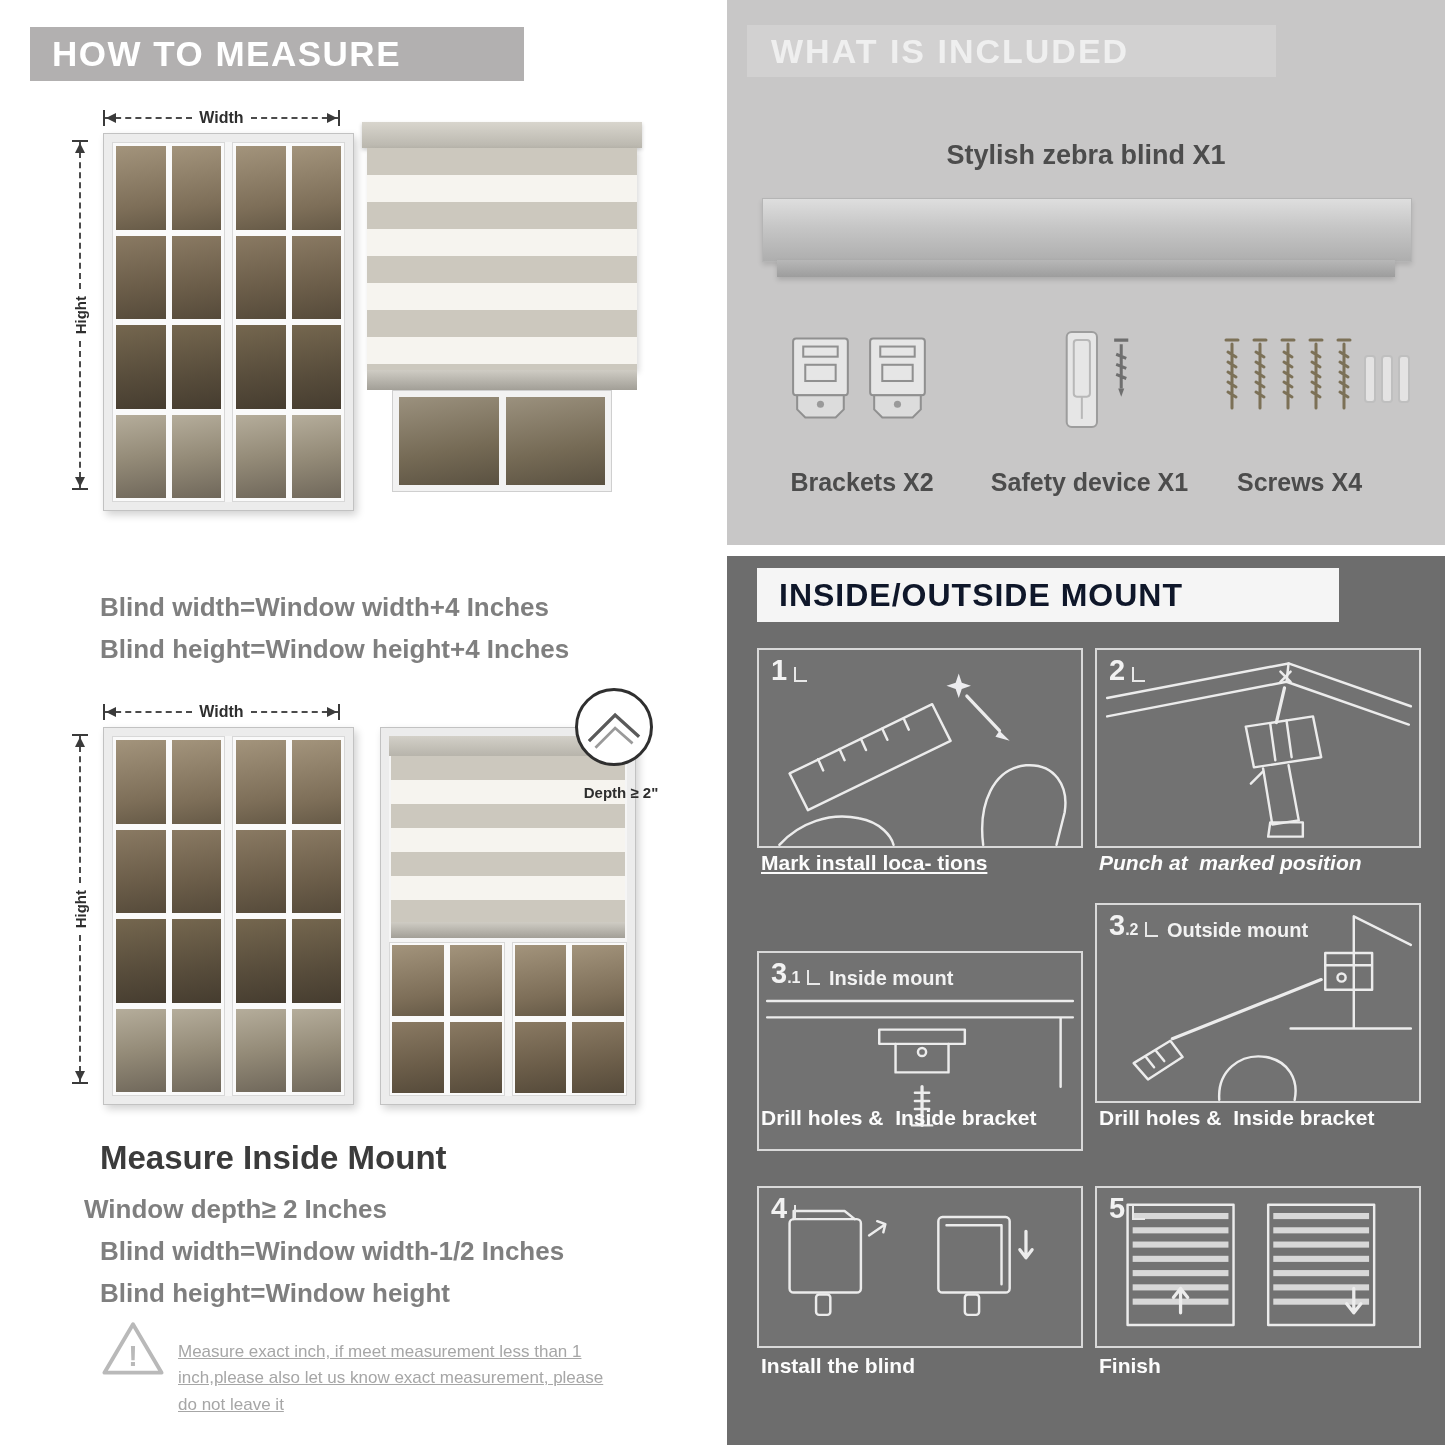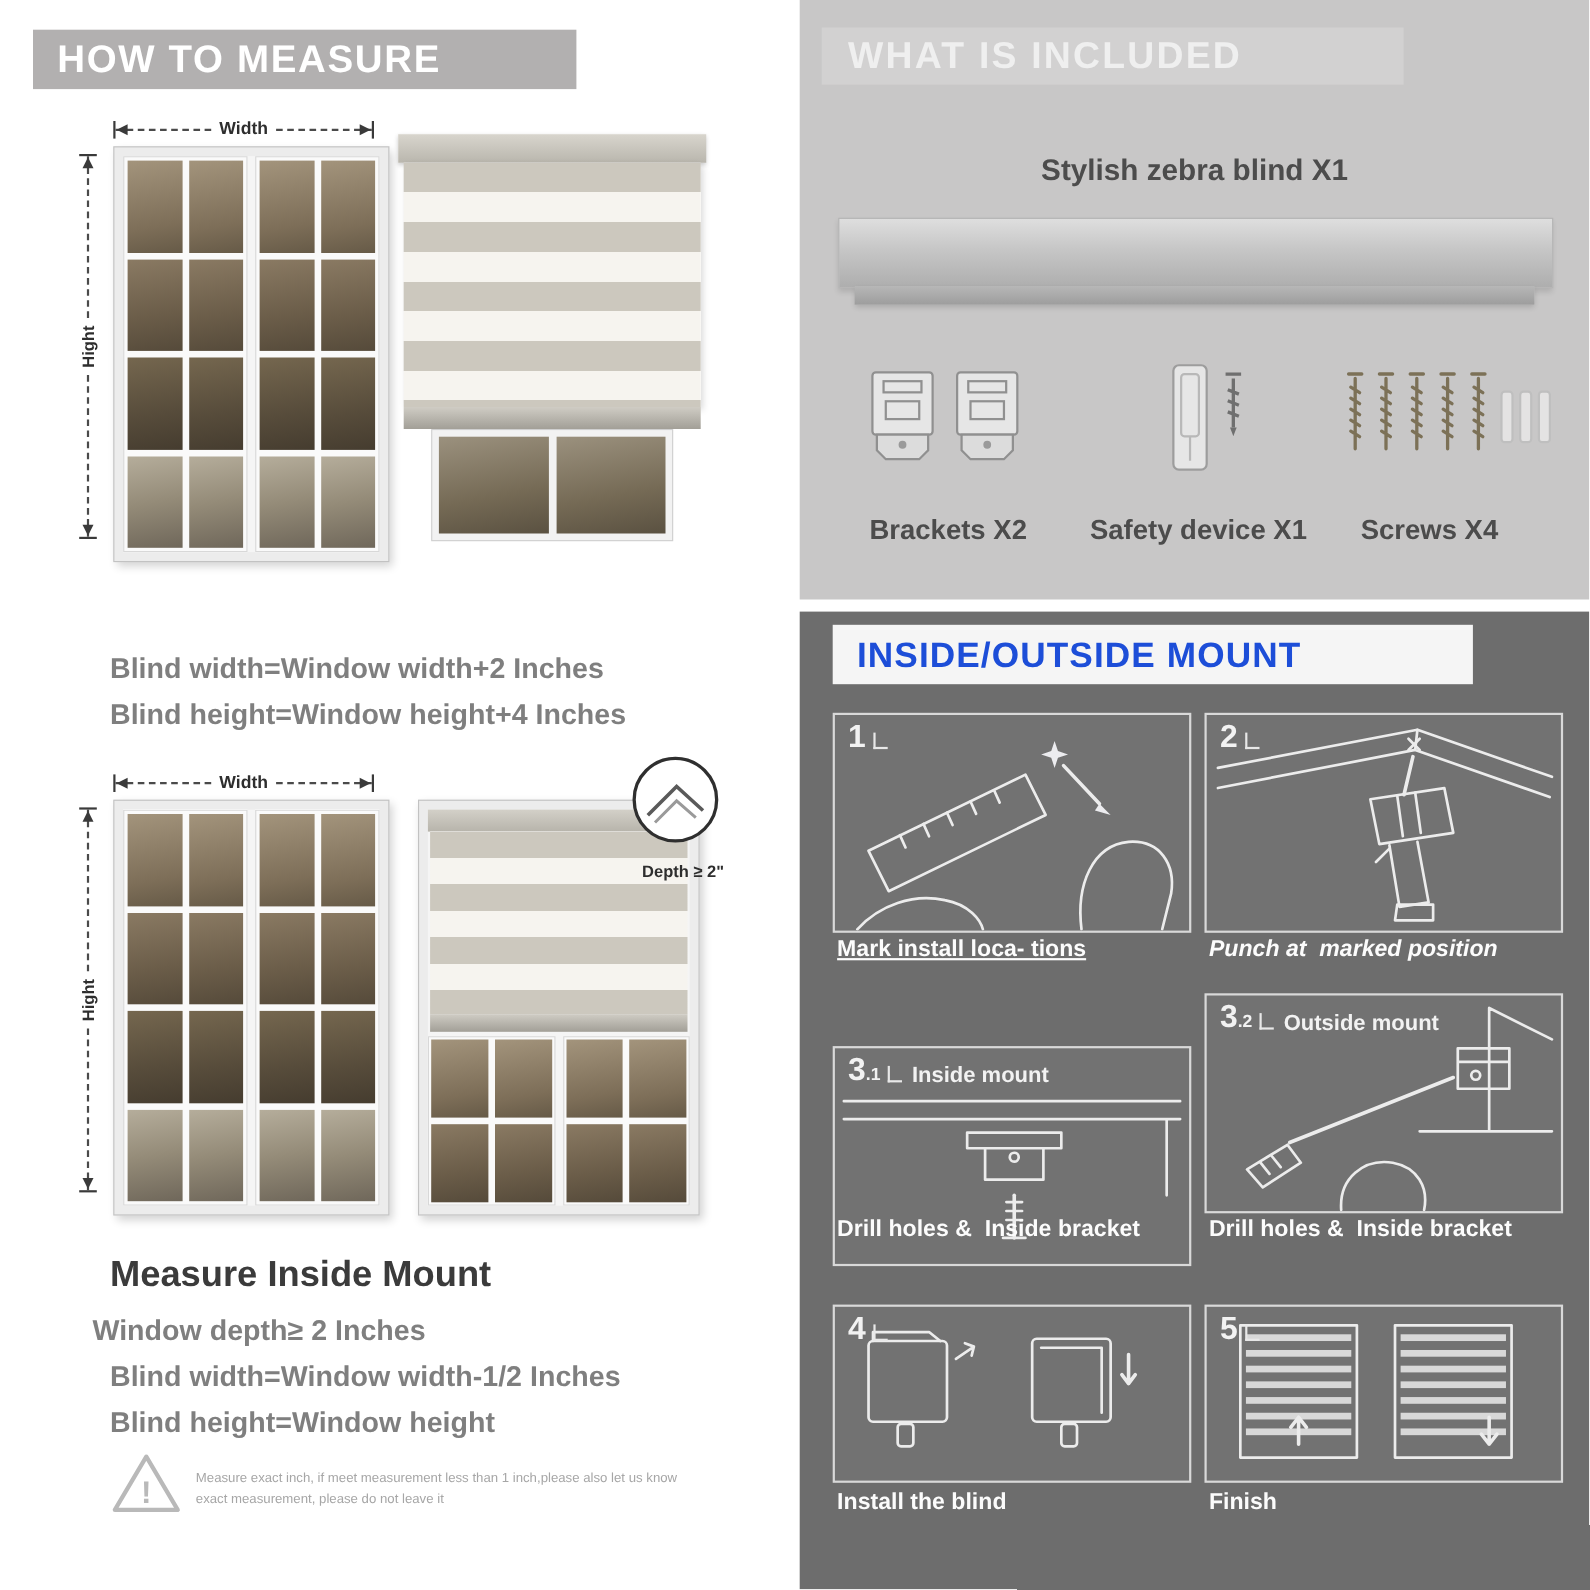--- a/index.html
+++ b/index.html
@@ -57,36 +57,36 @@
   .combo-col{display:flex;flex-direction:column;width:100%;height:100%;background:#f5f5f5;}
   .ci-header{height:20px;background:linear-gradient(#d3d0c8,#b7b4ab);}
   .ci-body{height:166px;margin:0 2px;background:repeating-linear-gradient(to bottom,#ccc8be 0 24px,#f6f4ef 24px 48px);}
   .ci-rail{height:16px;margin:0 2px;background:linear-gradient(#cfccc4,#a29f97);}
   .combo-doors{flex:1;display:flex;gap:7px;margin-top:4px;}
   .combo-doors .door{padding:3px;}
 
   .depth-circle{position:absolute;width:72px;height:72px;border:3px solid #2f2f2f;border-radius:50%;background:#ffffff;overflow:hidden;}
   .depth-label{position:absolute;font-size:15px;font-weight:700;color:#2e2e2e;text-align:center;}
 
-  .warn-text{position:absolute;font-size:12px;line-height:1.55;color:#a6a6a6;font-weight:500;width:445px;}
+  .warn-text{position:absolute;font-size:17px;line-height:1.55;color:#a6a6a6;font-weight:500;width:445px;text-decoration:underline;}
 
   
   .right-top{position:absolute;left:727px;top:0;width:718px;height:545px;background:#c8c7c7;}
   .wii-banner{position:absolute;left:20px;top:25px;width:505px;height:52px;background:#d2d1d1;
     display:flex;align-items:center;padding-left:24px;color:#efefef;font-size:34px;font-weight:700;letter-spacing:2px;}
   .blind-name{position:absolute;left:0;top:140px;width:100%;text-align:center;font-size:27px;font-weight:700;color:#4c4c4c;}
   .rail-top{position:absolute;left:35px;top:198px;width:648px;height:62px;
     background:linear-gradient(180deg,#dedede 0%,#c6c6c6 45%,#aeaeae 100%);border:1px solid #b5b5b5;box-shadow:0 3px 5px rgba(0,0,0,.12);}
   .rail-lip{position:absolute;left:50px;top:260px;width:618px;height:17px;background:linear-gradient(#b7b7b7,#9d9d9d);box-shadow:0 3px 5px rgba(0,0,0,.15);}
   .inc-label{position:absolute;top:468px;font-size:25px;font-weight:700;color:#4c4c4c;text-align:center;}
 
   
   .dark{position:absolute;left:727px;top:556px;width:718px;height:889px;background:#6d6d6d;}
   .iom-banner{position:absolute;left:30px;top:12px;width:560px;height:54px;background:#f5f5f5;
-    display:flex;align-items:center;padding-left:22px;color:#1d4ed8;font-size:32px;font-weight:700;letter-spacing:1px;}
+    display:flex;align-items:center;padding-left:22px;color:#0f172a;font-size:32px;font-weight:700;letter-spacing:1px;}
   .panel{position:absolute;width:322px;border:2px solid #d9d9d9;background:rgba(255,255,255,0.04);}
   .panel svg{position:absolute;left:0;top:0;width:100%;height:100%;}
   .pnum{position:absolute;top:6px;left:12px;color:#f2f2f2;font-weight:700;font-size:29px;line-height:1;z-index:2;}
   .pnum .psub{font-size:16px;}
   .pnum::after{content:"";display:inline-block;width:11px;height:13px;margin-left:7px;
     border-left:2px solid #e8e8e8;border-bottom:2px solid #e8e8e8;transform:translateY(2px);}
   .plabel{position:absolute;top:14px;left:70px;color:#f2f2f2;font-weight:700;font-size:20px;z-index:2;white-space:nowrap;}
   .caption{position:absolute;color:#fcfcfc;font-weight:700;font-size:21px;white-space:pre-wrap;}
 
   svg .ln{fill:none;stroke:#ececec;stroke-width:2.4;stroke-linecap:round;stroke-linejoin:round;}
@@ -144,21 +144,21 @@
     <div class="blindA" style="left:362px;top:122px;width:280px;height:370px;">
       <div class="bi-window">
         <div class="bpane"></div>
         <div class="bpane"></div>
       </div>
       <div class="bi-header"></div>
       <div class="bi-body"></div>
       <div class="bi-rail"></div>
     </div>
 
-    <p class="formula" style="left:100px;top:566px;">Blind width=Window width+2 Inches</p>
+    <p class="formula" style="left:100px;top:566px;">Blind width=Window width+4 Inches</p>
     <p class="formula" style="left:100px;top:608px;">Blind height=Window height+4 Inches</p>
 
     <div class="meas-h" style="left:103px;top:704px;width:233px;">
       <i class="mline"></i>
       <span class="mlbl">Width</span>
       <i class="mline"></i>
     </div>
     <div class="meas-v" style="left:72px;top:734px;height:346px;">
       <i class="mline"></i>
       <span class="mlbl">Hight</span>

